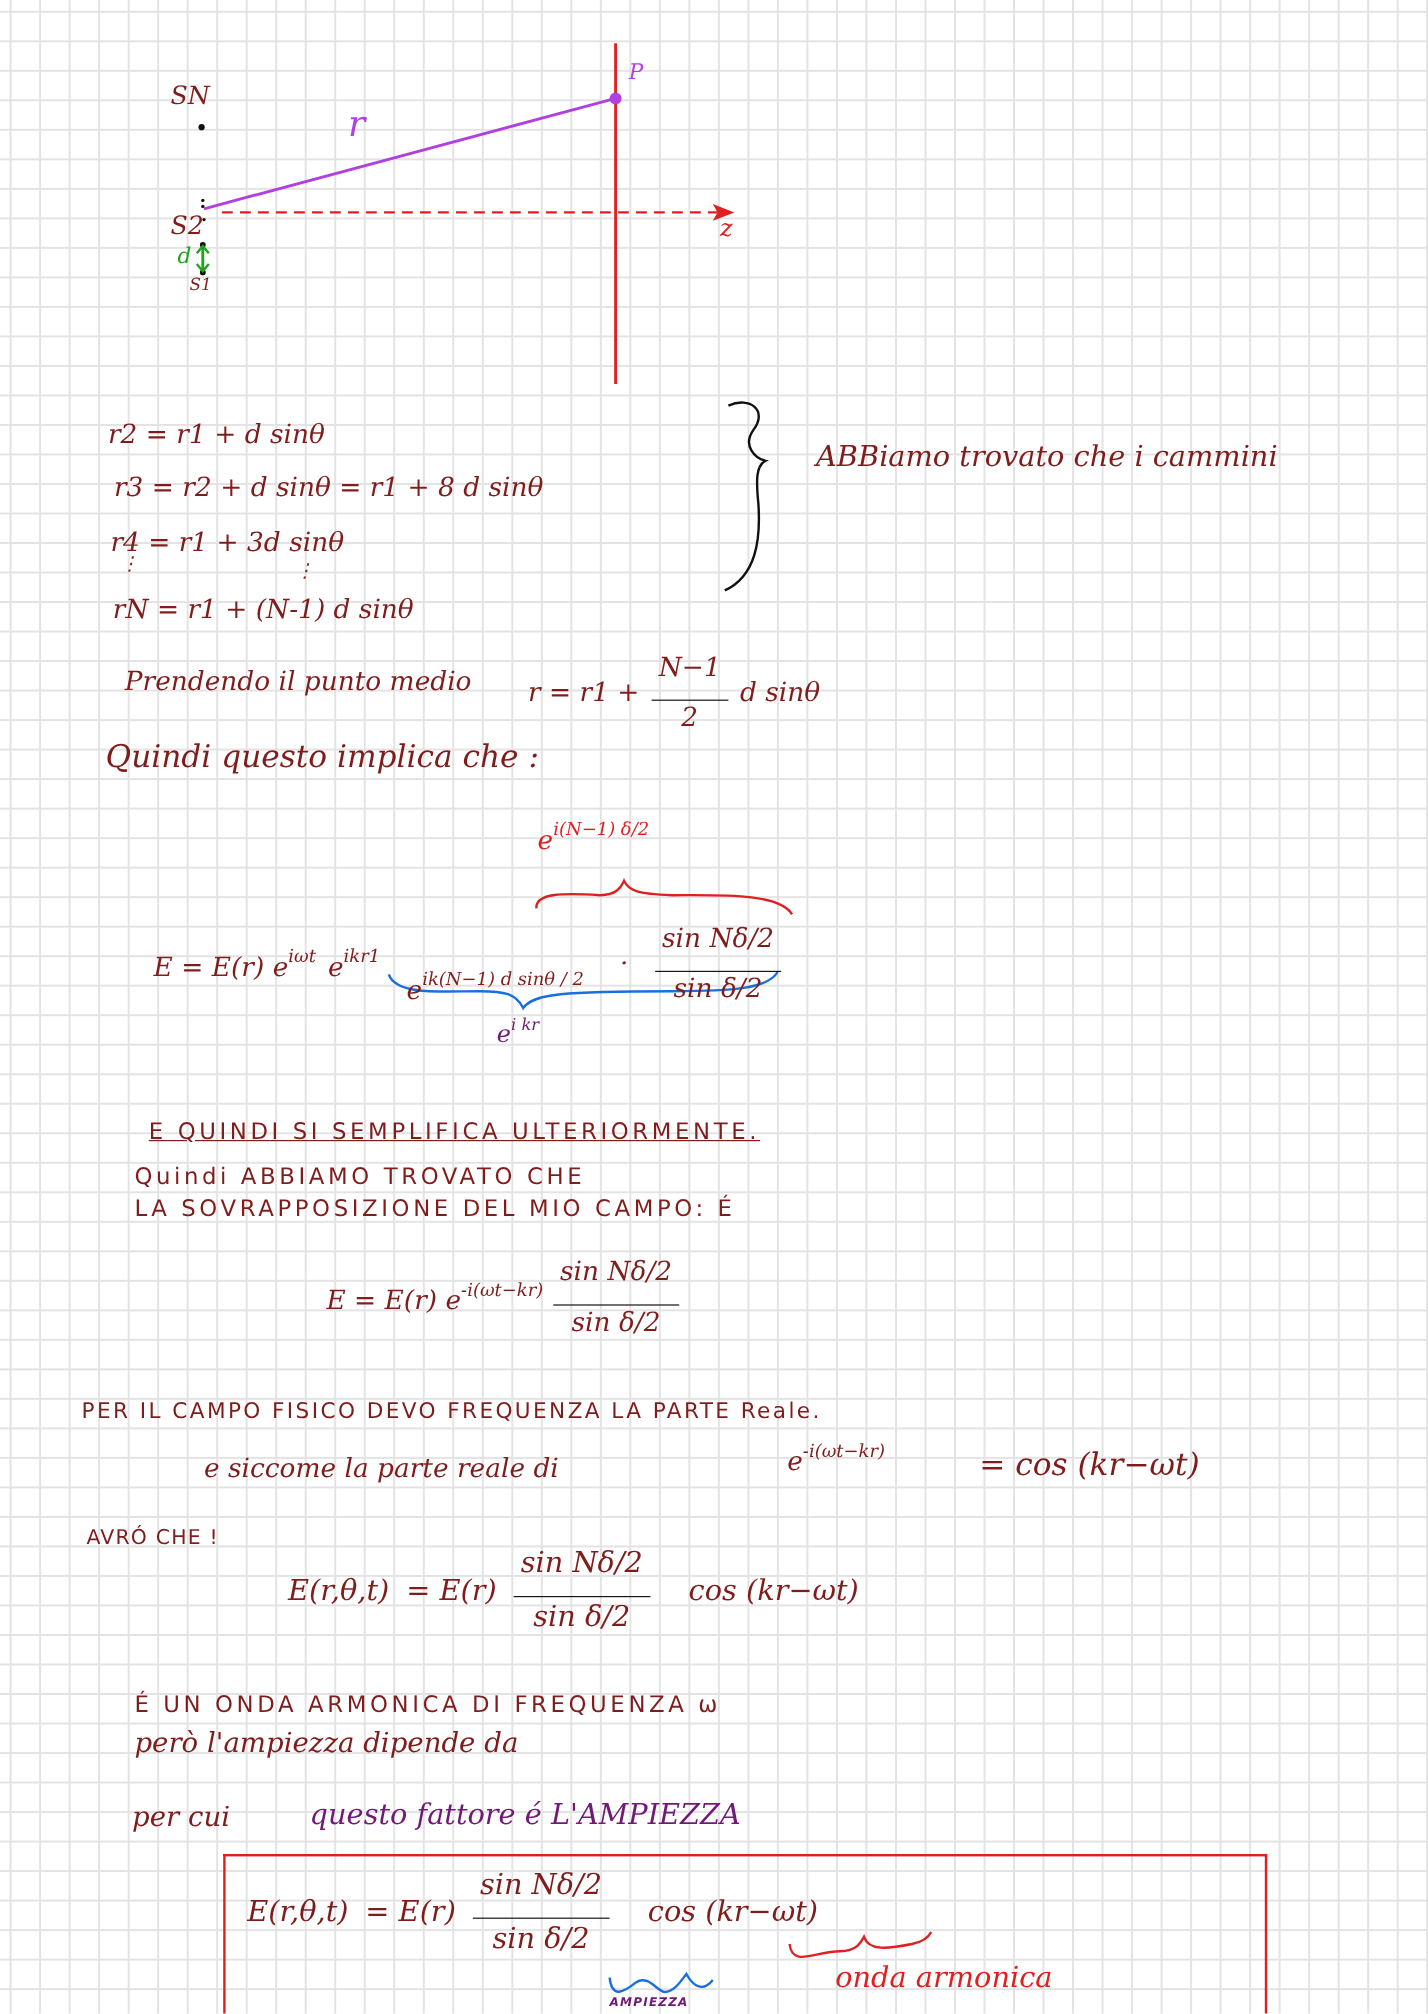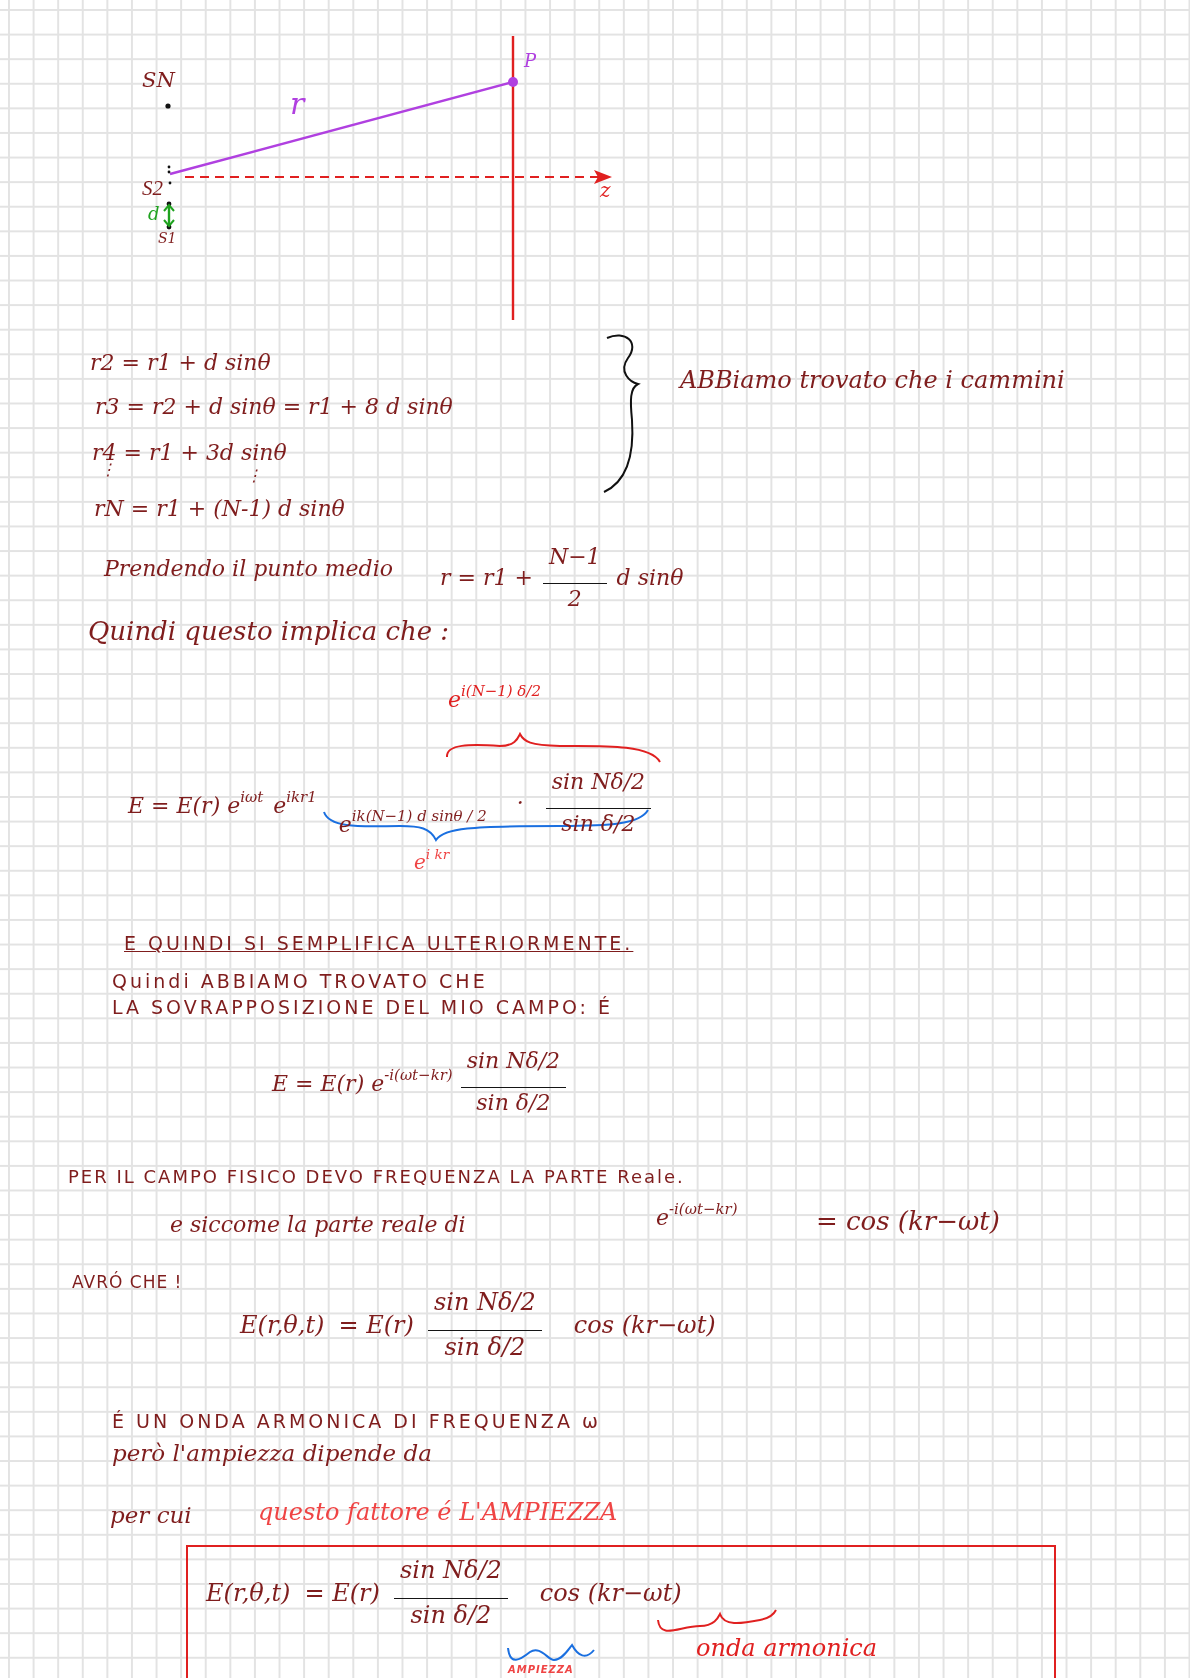--- a/index.html
+++ b/index.html
@@ -13,21 +13,21 @@
     background-position: 8px 9px;
     font-family: "DejaVu Sans", sans-serif;
     color: #111;
   }
   .t { position: absolute; white-space: nowrap; font-family: "DejaVu Sans", sans-serif; color: #7f1d1d; }
   .hand { font-family: "DejaVu Serif", serif; font-style: italic; }
   .caps { font-family: "DejaVu Sans", sans-serif; letter-spacing: 3px; font-size: 19px; }
   .lbl { font-size: 21px; }
   .eq { font-size: 22px; }
   .red { color: #e02020; }
-  .blue { color: #ef4444; font-style: italic; }
+  .blue { color: #701a75; font-style: italic; }
   .green { color: #1fa21f; }
   .purple { color: #b040e0; }
   sup { font-size: 0.68em; vertical-align: 0.75em; }
   .frac { display: inline-flex; flex-direction: column; align-items: center; vertical-align: middle; }
   .frac .num { padding: 0 6px 14px; border-bottom: 1.6px solid #151515; }
   .frac .den { padding: 2px 6px 0; }
   svg.overlay { position: absolute; left: 0; top: 0; }
   .box { position: absolute; left: 186px; top: 1545px; width: 866px; height: 140px; border: 2px solid #e02020; border-bottom: none; }
 </style>
 </head>
@@ -49,21 +49,21 @@
   <circle cx="170" cy="183" r="1.4" fill="#111"></circle>
   <circle cx="169" cy="204" r="2.4" fill="#111"></circle>
   <circle cx="169" cy="227" r="2.4" fill="#111"></circle>
 
   <line x1="169" y1="206" x2="169" y2="225" stroke="#1fa21f" stroke-width="2.4"></line>
   <polyline points="164,211 169,205 174,211" fill="none" stroke="#1fa21f" stroke-width="2"></polyline>
   <polyline points="164,220 169,226 174,220" fill="none" stroke="#1fa21f" stroke-width="2"></polyline>
 </svg>
 
 <div class="t hand lbl" style="left:142px;top:68px;">SN</div>
-<div class="t hand lbl" style="left:142px;top:176px;font-family:Liberation Serif, serif;">S2</div>
+<div class="t hand lbl" style="left:142px;top:176px;">S2</div>
 <div class="t hand" style="left:158px;top:230px;font-size:14px;">S1</div>
 <div class="t hand green" style="left:148px;top:203px;font-size:18px;">d</div>
 <div class="t hand purple" style="left:290px;top:86px;font-size:30px;">r</div>
 <div class="t hand purple" style="left:524px;top:50px;font-size:18px;">P</div>
 <div class="t hand red" style="left:600px;top:178px;font-size:20px;">z</div>
 
 <div class="t hand eq" style="left:90px;top:350px;">
   <span>r2</span> <span>= r1 + d sinθ</span>
 </div>
 <div class="t hand eq" style="left:95px;top:394px;">

